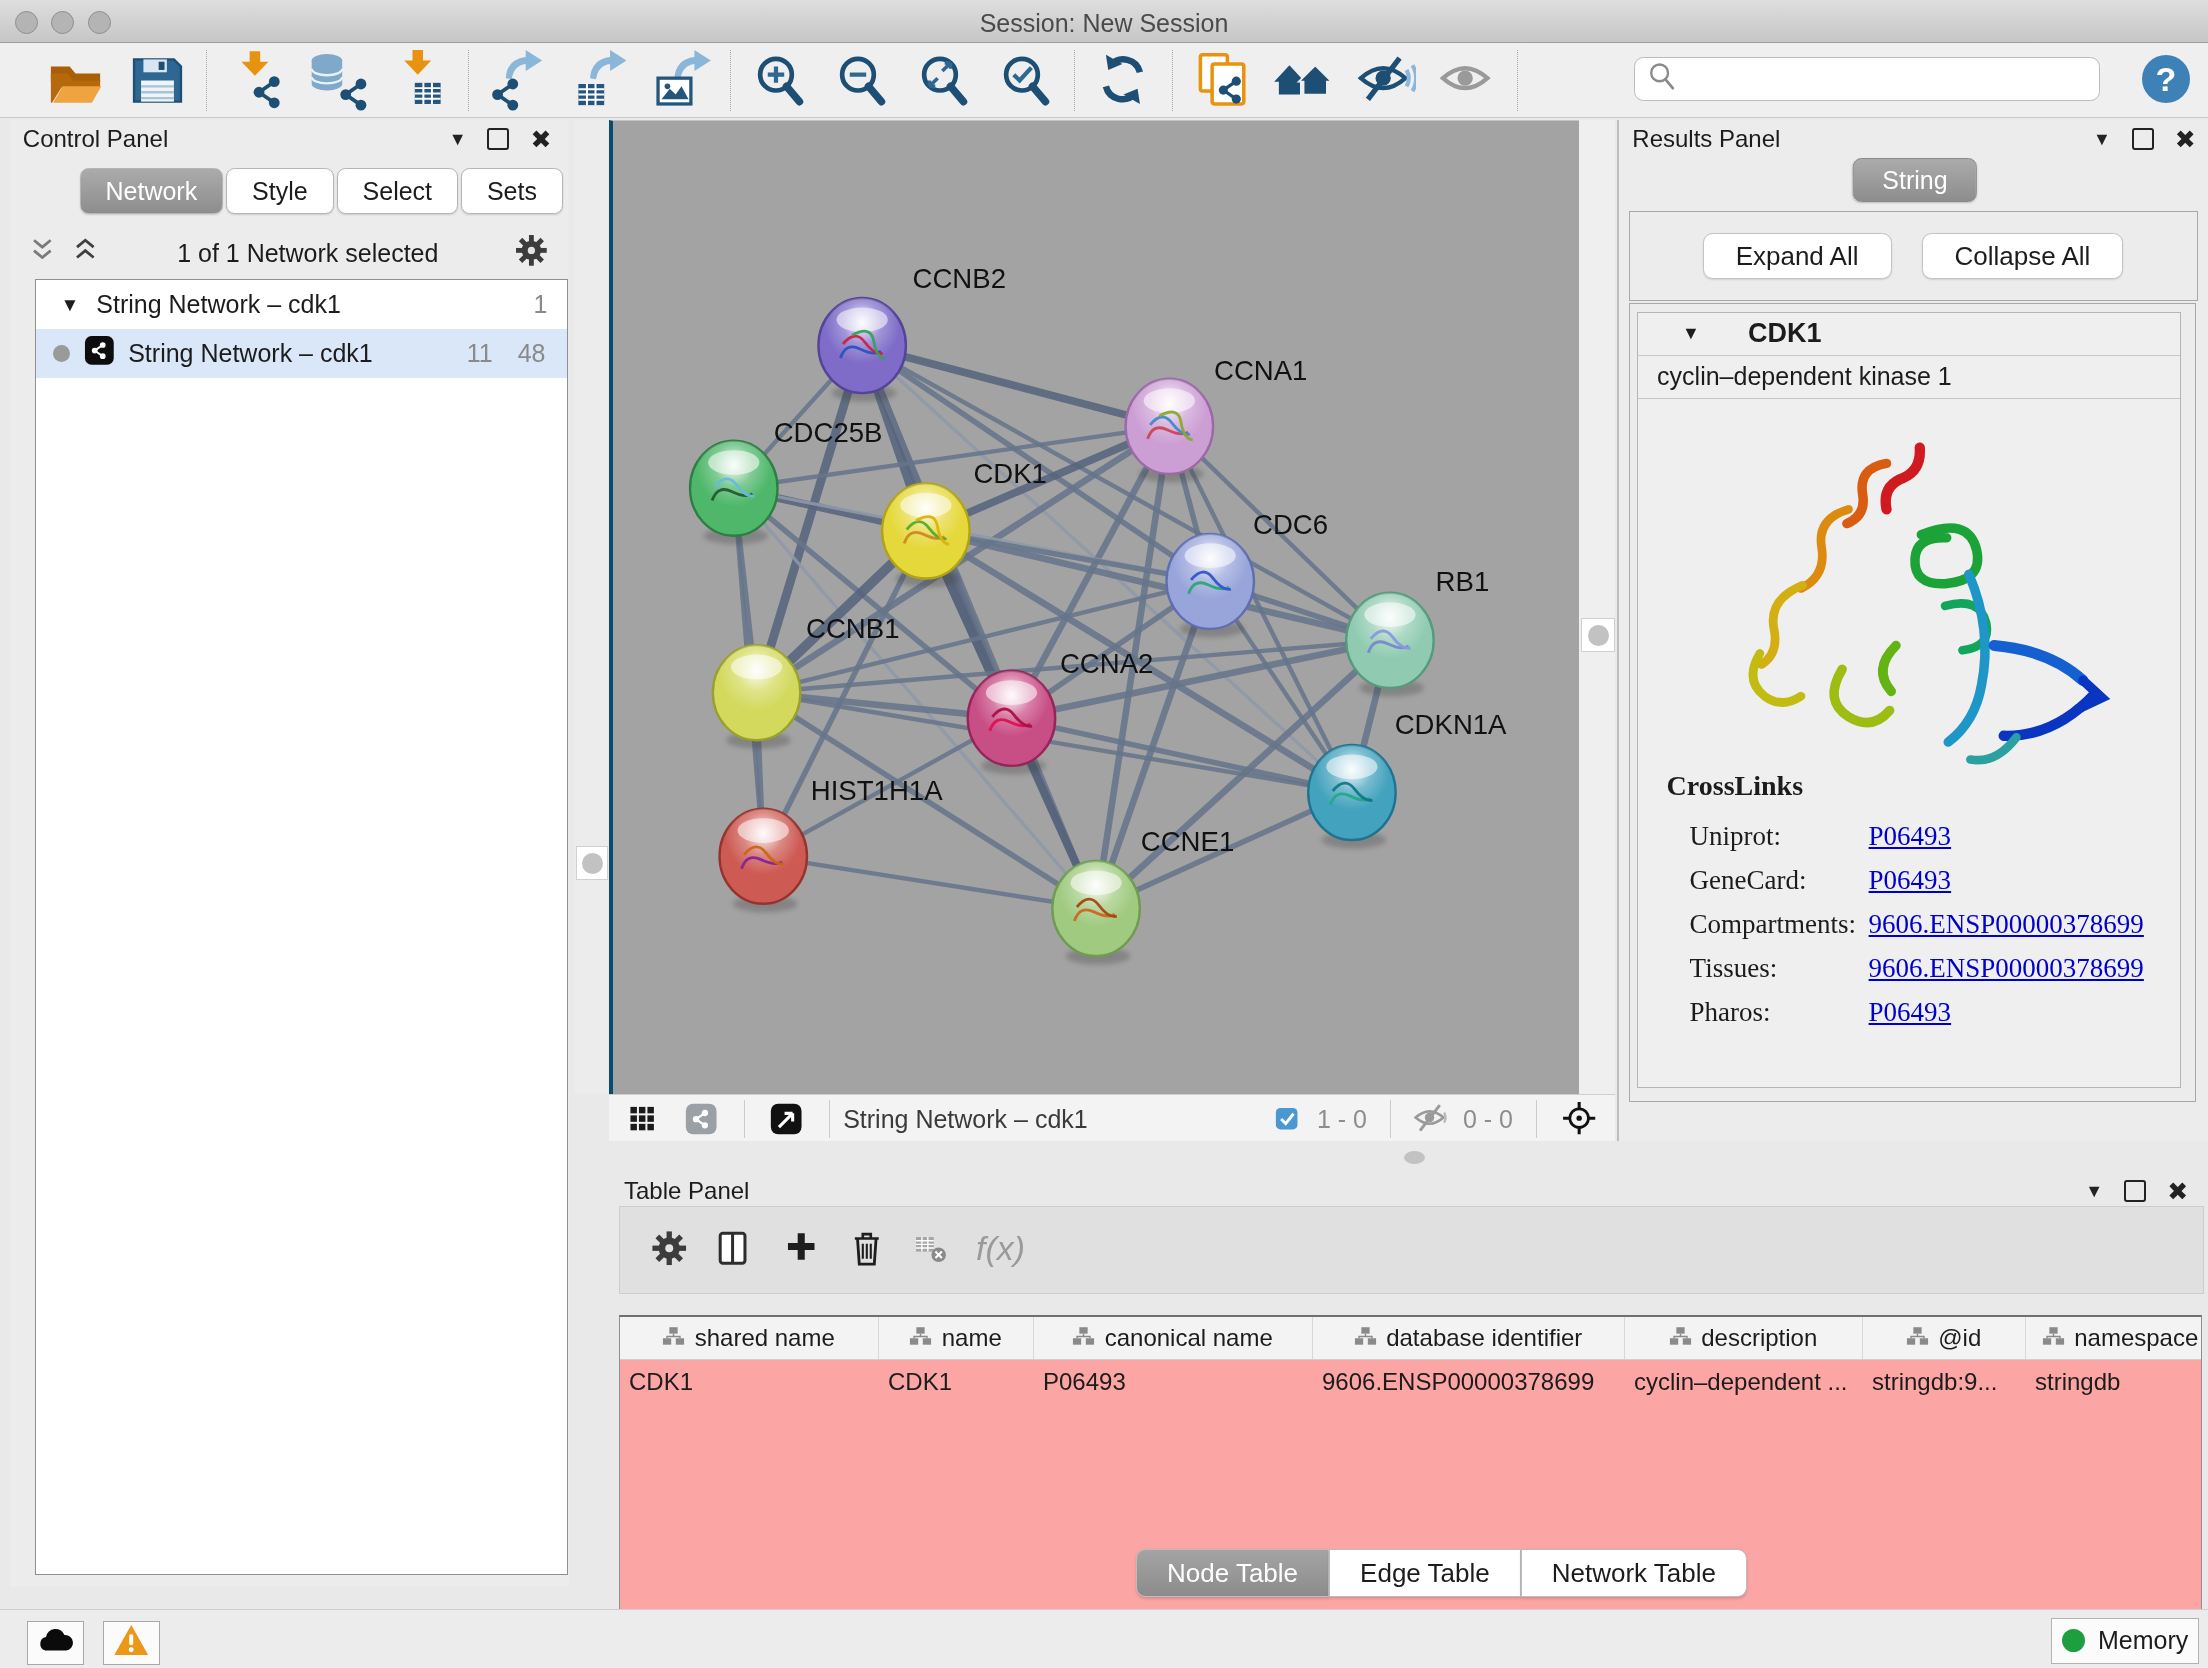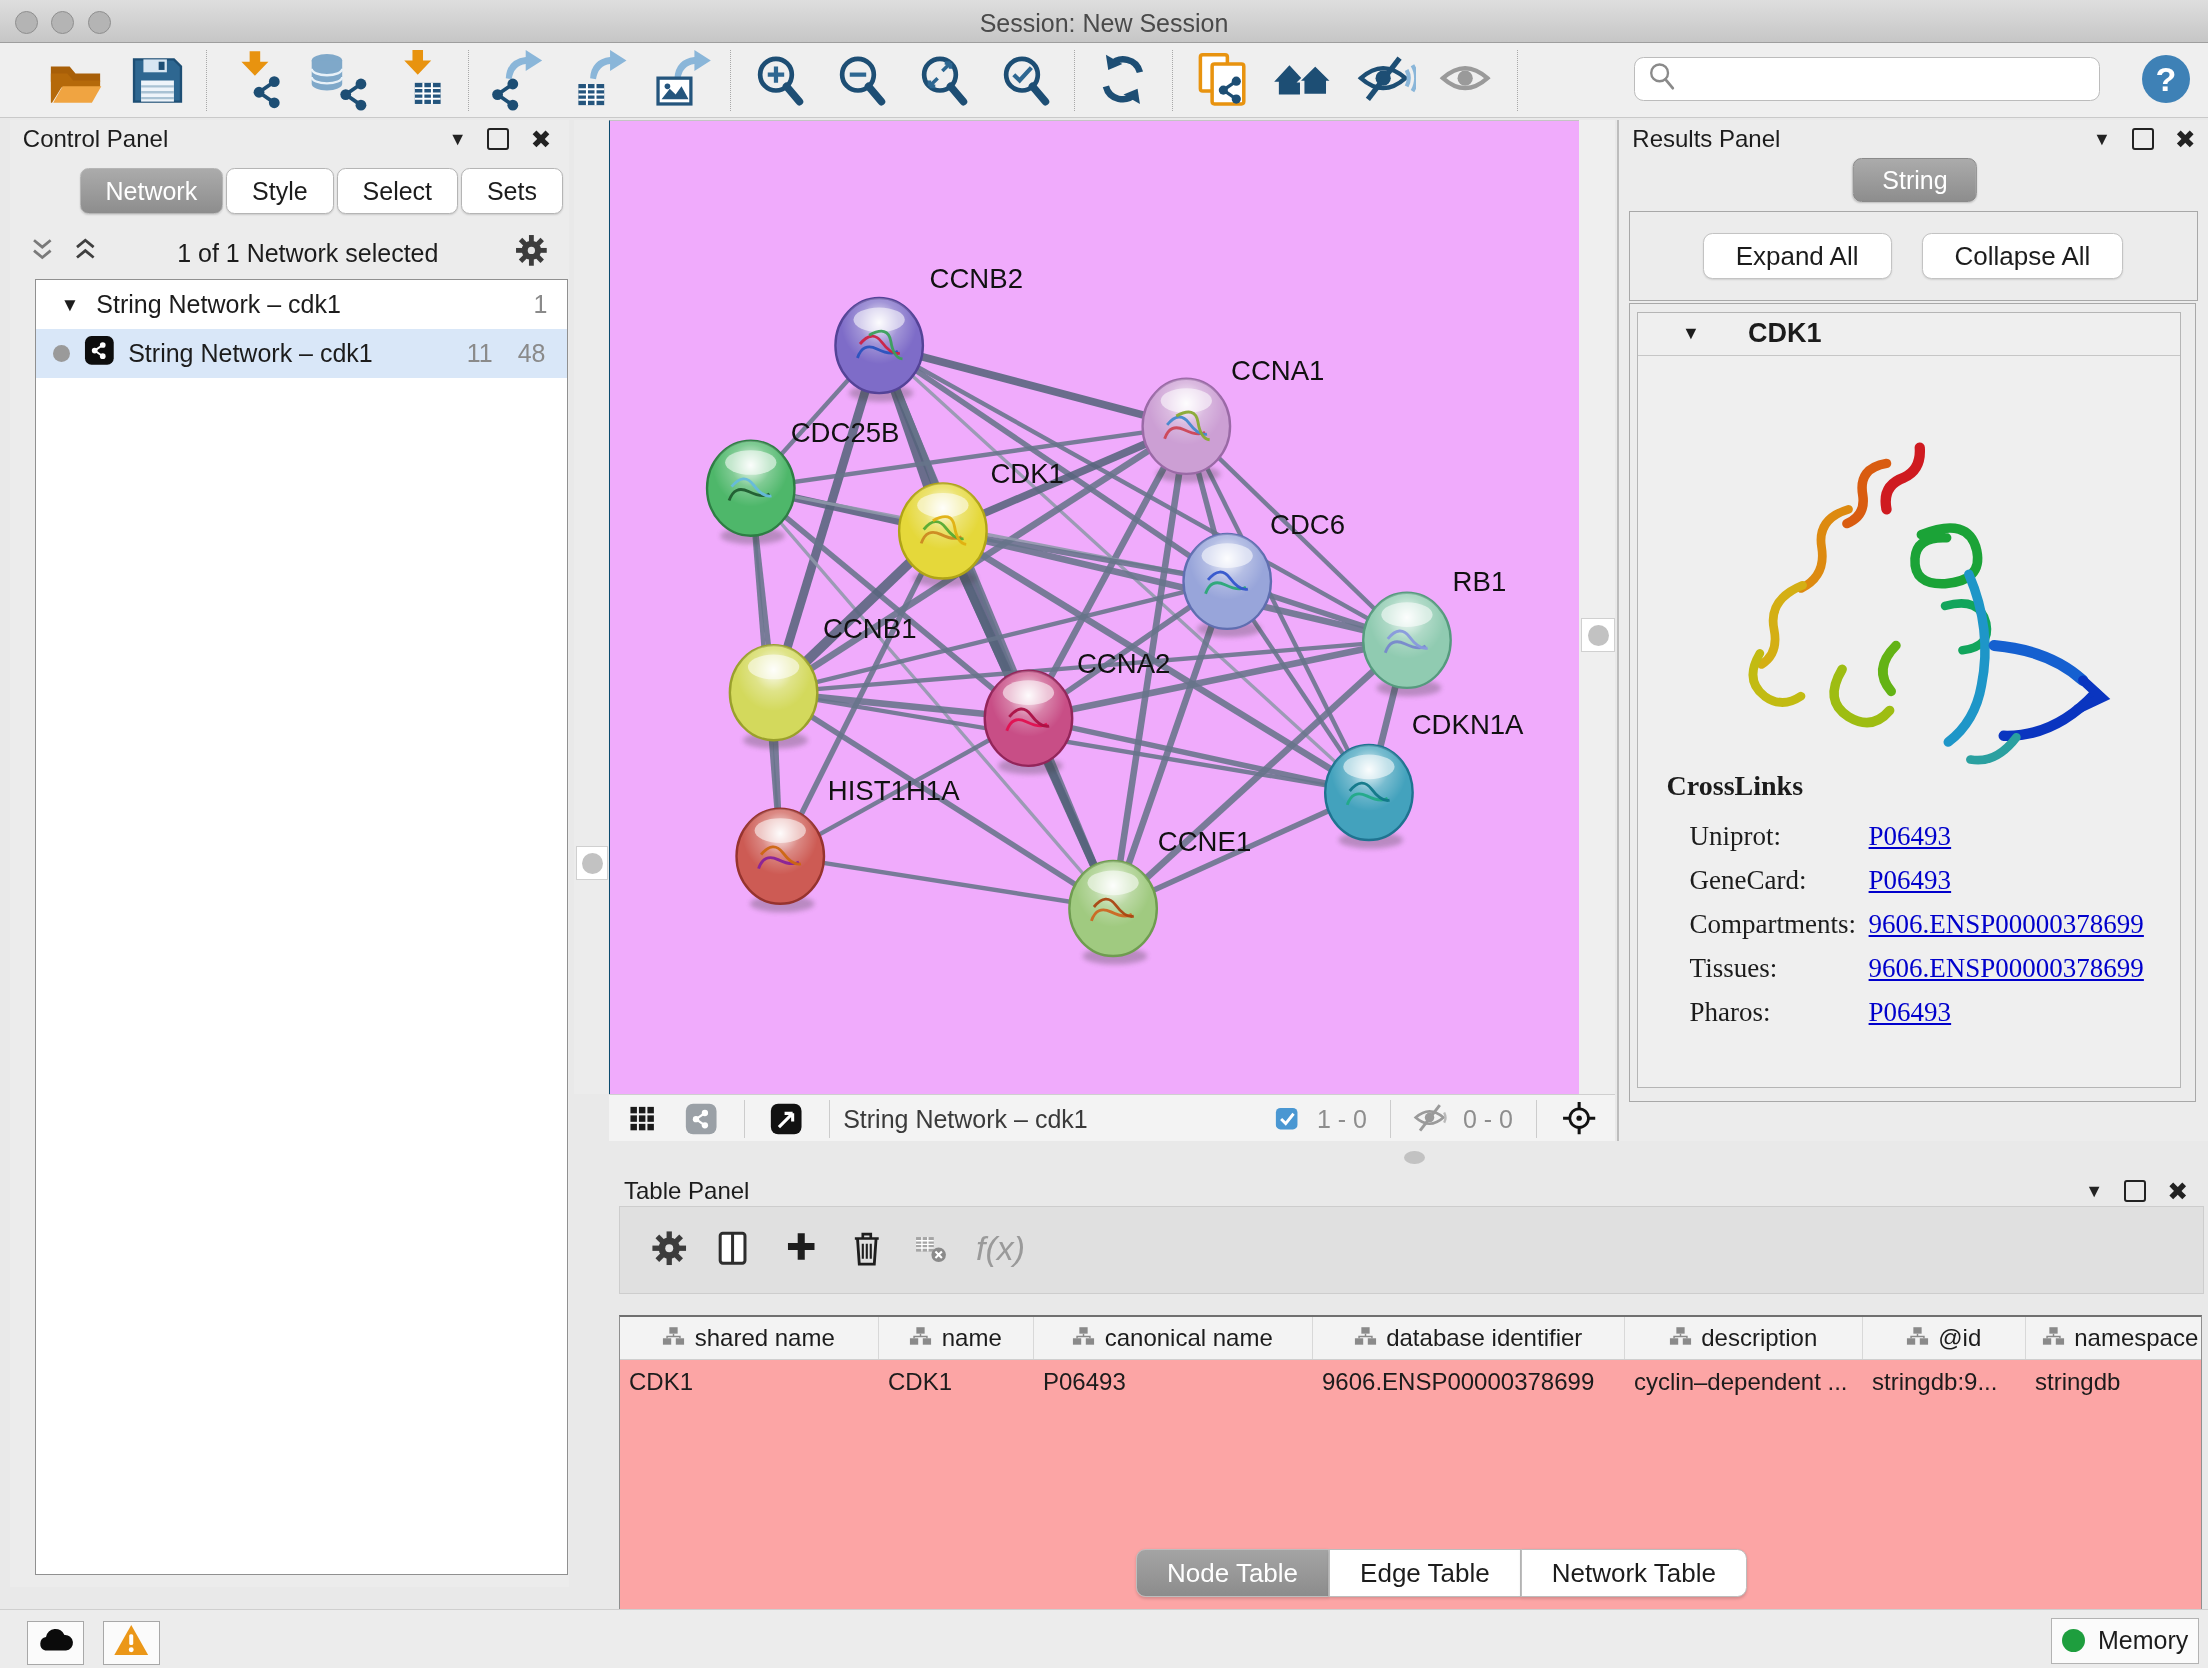--- a/index.html
+++ b/index.html
@@ -34,21 +34,21 @@
   .ctab{height:44px;padding:0 25px;font-size:25px;line-height:44px;background:#fff;border:1px solid #b5b5b5;
         border-radius:8.6px;margin-right:2.9px;box-shadow:0 1px 1.9px rgba(0,0,0,.15);}
   .ctab.active{background:linear-gradient(#ababab,#8d8d8d);color:#fff;}
   #cp-status{position:absolute;left:15px;top:112px;width:529px;height:42px;display:flex;align-items:center;}
   #cp-status .stxt{flex:1;text-align:center;font-size:25px;}
   #cp-tree{position:absolute;left:25px;top:159px;width:533px;height:1296px;background:#fff;border:1.9px solid #909090;box-sizing:border-box;}
   .trow{position:relative;height:49px;display:flex;align-items:center;font-size:25px;}
   .trow.sel{background:#d9e7f8;}
   .tnum{color:#8a8a8a;}
   
-  #canvas{left:609px;top:120px;width:970px;height:974px;background:#f0abfc;border-left:1px solid #0c4a6e;border-top:1px solid #c4c4c4;padding-left:20px;}
+  #canvas{left:609px;top:120px;width:970px;height:974px;background:#a3a3a3;border-left:4px solid #0c4a6e;border-top:1px solid #c4c4c4;}
   #vtrack{left:1579px;top:120px;width:36px;height:974px;background:#efefef;}
   #vknob{left:1581px;top:618px;width:32px;height:32px;background:#fff;border:1px solid #d0d0d0;display:flex;align-items:center;justify-content:center;}
   #ltrack{left:574px;top:120px;width:34px;height:974px;background:#ececec;}
   #lknob{left:576px;top:846px;width:30px;height:32px;background:#fff;border:1px solid #d0d0d0;display:flex;align-items:center;justify-content:center;}
   .knobdot{width:21px;height:21px;border-radius:50%;background:#c2c2c2;}
   #netbar{left:609px;top:1094px;width:1006px;height:48px;background:#f3f3f3;border-top:1px solid #cfcfcf;
           display:flex;align-items:center;font-size:25px;color:#3a3a3a;}
   .nbsep{width:0;height:38px;border-left:1px solid #cccccc;margin:0 13.3px;}
   .nbico{display:flex;align-items:center;justify-content:center;margin:0 7.6px;}
   .nbnum{color:#8d8d8d;margin:0 9.5px 0 5.7px;}
@@ -597,20 +597,21 @@
     <div id="rbox1">
       <span class="rbtn">Expand All</span>
       <span class="rbtn">Collapse All</span>
     </div>
     <div id="rbox2">
       <div id="gcard">
         <div id="gchead">
           <span style="margin-left:44px;font-size:18px">▼</span>
           <span id="gcname">CDK1</span>
         </div>
+        <div id="gcdesc">cyclin–dependent kinase 1</div>
 
         <svg width="447" height="380" viewBox="0 0 560 480" style="position:absolute;left:44px;top:95px">
           <g fill="none" stroke-linecap="round">
             <path d="M298 50 q2 28 -20 38 q-28 10 -22 40" stroke="#cf1a20" stroke-width="13"></path>
             <path d="M256 70 q-36 6 -30 40 q4 26 -20 36" stroke="#d95c10" stroke-width="12"></path>
             <path d="M208 128 q-40 12 -34 48 t-26 52" stroke="#dd8a10" stroke-width="11"></path>
             <path d="M150 224 q-44 18 -36 56 q6 30 -16 44" stroke="#d4af14" stroke-width="11"></path>
             <path d="M96 310 q-20 34 6 54 q22 16 46 0" stroke="#c2bb12" stroke-width="11"></path>
             <path d="M200 330 q-24 40 8 60 q30 18 52 -8" stroke="#9ebd12" stroke-width="12"></path>
             <path d="M268 300 q-30 30 -6 58" stroke="#63b315" stroke-width="12"></path>

